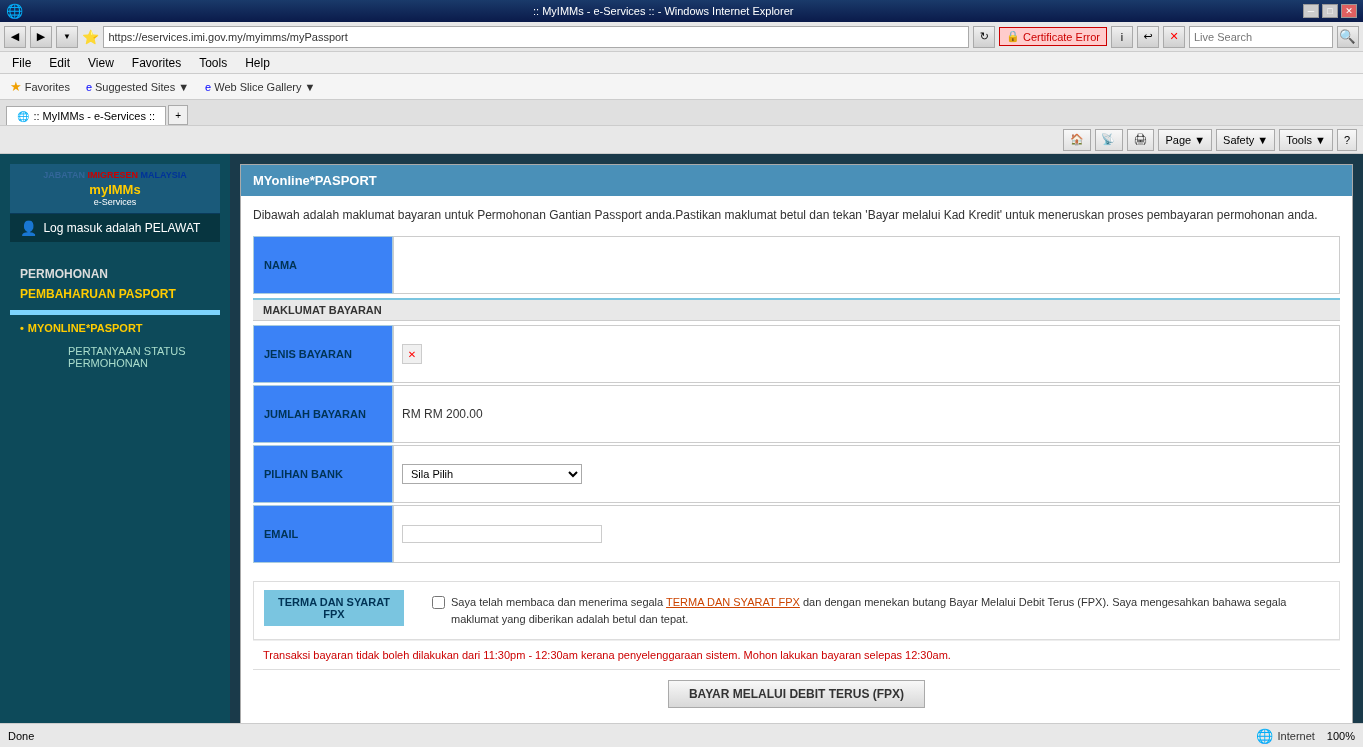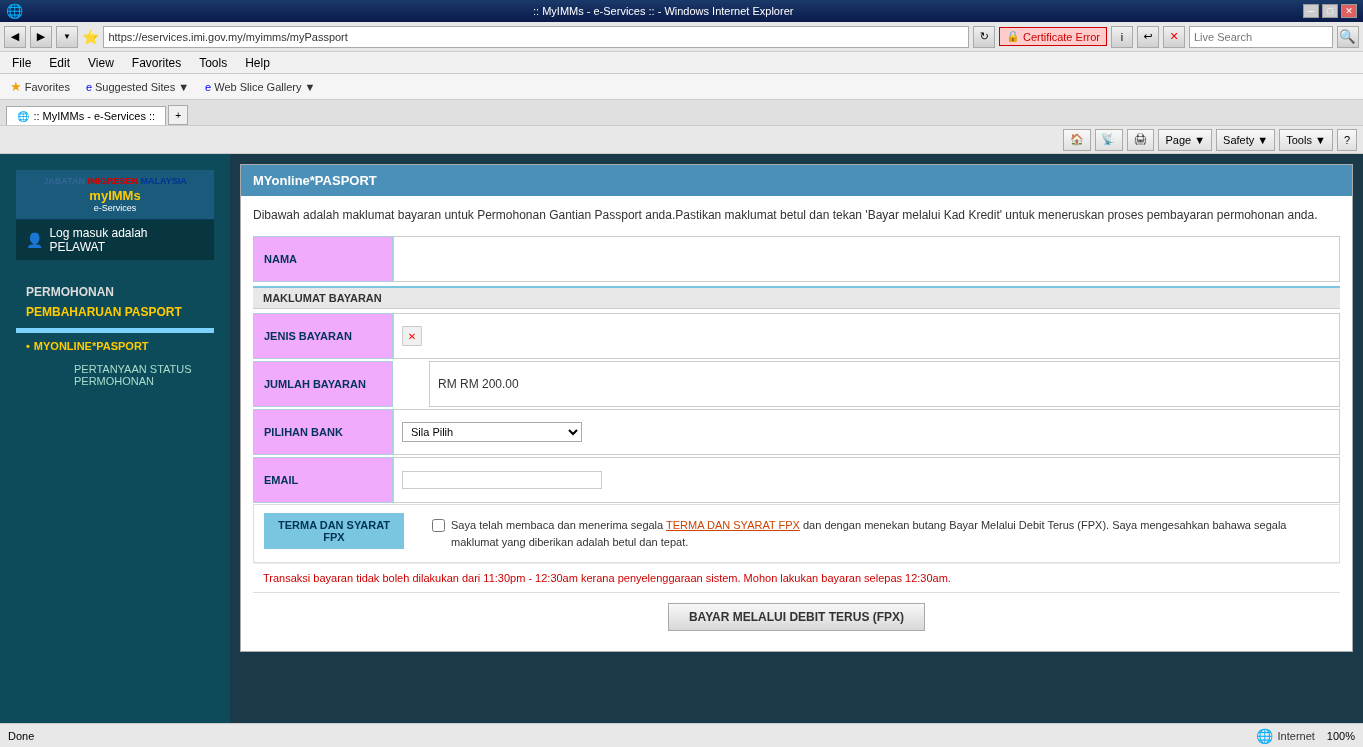--- a/index.html
+++ b/index.html
@@ -158,21 +158,21 @@
     .main-layout {
       display: flex;
       height: calc(747px - 22px - 30px - 22px - 26px - 26px - 28px - 24px);
     }
 
     
     .sidebar {
       width: 230px;
       background: #0d4a5a;
       color: white;
-      padding: 16px;
+      padding: 10px;
       flex-shrink: 0;
     }
     .sidebar-header {
       background: #073540;
       padding: 6px 10px;
       display: flex; align-items: center; gap: 6px;
     }
 
     .nav-section {
       padding: 6px 10px;
@@ -246,25 +246,25 @@
       margin-bottom: 12px;
       line-height: 1.5;
     }
 
     .form-row {
       display: flex;
       margin-bottom: 0;
     }
 
     .field-label {
-      background: #f0abfc;
+      background: #3b82f6;
       color: #003355;
       font-weight: bold;
       font-size: 11px;
-      padding: 16px 10px;
+      padding: 22px 10px;
       width: 140px;
       flex-shrink: 0;
       border: 1px solid #aaccdd;
       display: flex; align-items: center;
     }
 
     .field-value {
       flex: 1;
       padding: 4px 8px;
       font-size: 12px;
@@ -481,38 +481,38 @@
 
         <div class="section-divider">MAKLUMAT BAYARAN</div>
 
         <div class="form-row" style="margin-bottom:2px;">
           <div class="field-label">JENIS BAYARAN</div>
           <div class="field-value">
             <div class="broken-img" style="color:red;font-size:10px;">✕</div>
           </div>
         </div>
 
-        <div class="form-row" style="margin-bottom:2px;gap:36px;">
+        <div class="form-row" style="margin-bottom:2px;">
           <div class="field-label">JUMLAH BAYARAN</div>
           <div class="field-value">
             <span class="amount-text">RM RM 200.00</span>
           </div>
         </div>
 
         <div class="form-row" style="margin-bottom:2px;">
           <div class="field-label">PILIHAN BANK</div>
           <div class="field-value">
             <select class="select-field">
               <option>Sila Pilih</option>
             </select>
             <span style="margin-left:2px;"></span>
           </div>
         </div>
 
-        <div class="form-row" style="margin-bottom:1px;">
+        <div class="form-row" style="margin-bottom:18px;">
           <div class="field-label">EMAIL</div>
           <div class="field-value">
             <input type="text" style="border: 1px solid rgb(204, 204, 204); padding: 2px 4px; font-size: 11px; width: 200px;">
           </div>
         </div>
 
         <div class="checkbox-row">
           <div style="width: 140px; flex-shrink: 0;">
             <span style="font-weight: bold; font-size: 11px; color: rgb(0, 51, 85); background: rgb(122, 197, 224); padding: 6px 8px; display: flex; width: 100%; text-align: center; align-items: center; height: 100%;">
               <span>TERMA DAN SYARAT FPX</span>

